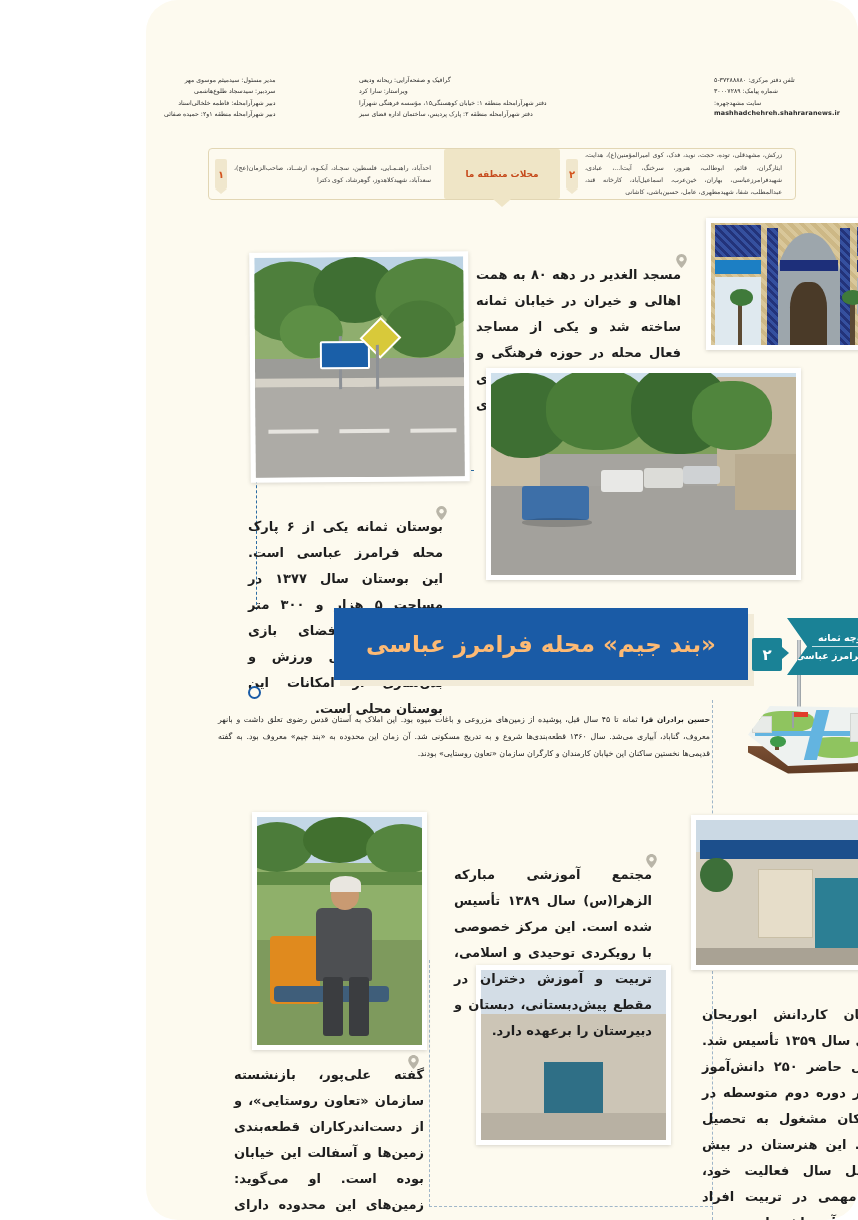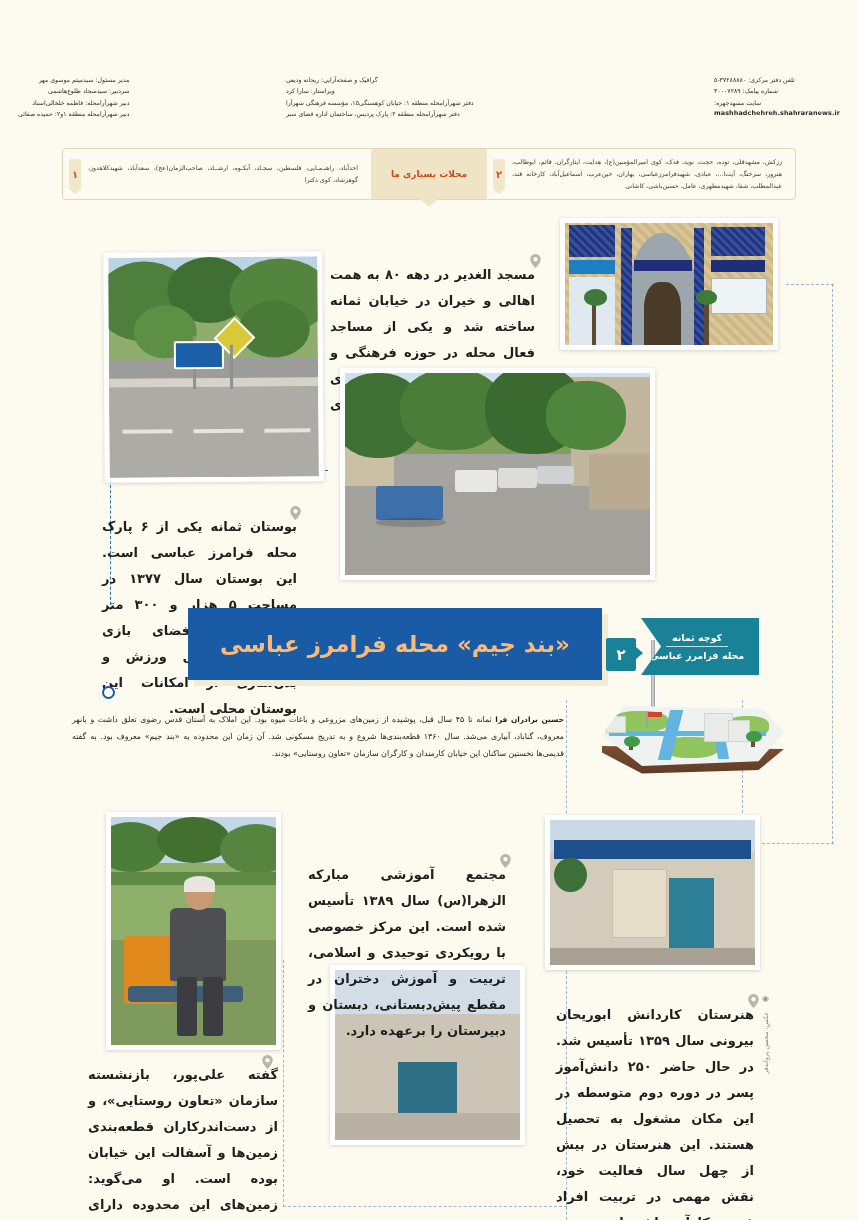--- a/index.html
+++ b/index.html
@@ -2,27 +2,28 @@
 <html lang="fa" dir="rtl"><head>
 <meta charset="utf-8">
 <style>
   html, body {
     margin: 0;
     padding: 0;
     background: #ffffff;
   }
   #page {
     position: relative;
-    width: 858px;
+    width: 712px;
     height: 1220px;
     background: #fdfaef;
     overflow: hidden;
     font-family: "DejaVu Sans", "Liberation Sans", sans-serif;
     color: #1c1c1c;
     direction: rtl;
+    border-radius: 32px;
   }
 
   
   .masthead {
     position: absolute;
     top: 12px; left: 18px; right: 18px;
     height: 128px;
     background: #fdfaef;
     display: flex;
     flex-direction: row-reverse;
@@ -410,21 +411,21 @@
   </div>
 
   <div class="catstrip">
 
     <div class="cat-half">
       <div class="cat-num">۱</div>
       <div class="cat-text">احدآباد، راهنـمـایی، فلسطین، سجـاد، آبکـوه، ارشــاد، صاحب‌الزمان(عج)، سعدآباد، شهیدکلاهدوز، گوهرشاد، کوی دکترا</div>
     </div>
 
     <div class="cat-center">
-      <span class="lbl">محلات بسیاری ما</span>
+      <span class="lbl">محلات منطقه ما</span>
     </div>
 
     <div class="cat-half">
       <div class="cat-num">۲</div>
       <div class="cat-text">زرکش، مشهدقلی، توده، حجت، نوید، فدک، کوی امیرالمؤمنین(ع)، هدایت، ایثارگران، قائم، ابوطالب، هنرور، سرخنگ، آیت‌ا...، عبادی، شهیدفرامرزعباسی، بهاران، خین‌عرب، اسماعیل‌آباد، کارخانه قند، عبدالمطلب، شفا، شهیدمطهری، عامل، حسین‌باشی، کاشانی</div>
     </div>
 
   </div>
 
   <div class="dash" style="top:284px;left:786px;width:48px;border-top-width:1.4px;"></div>

